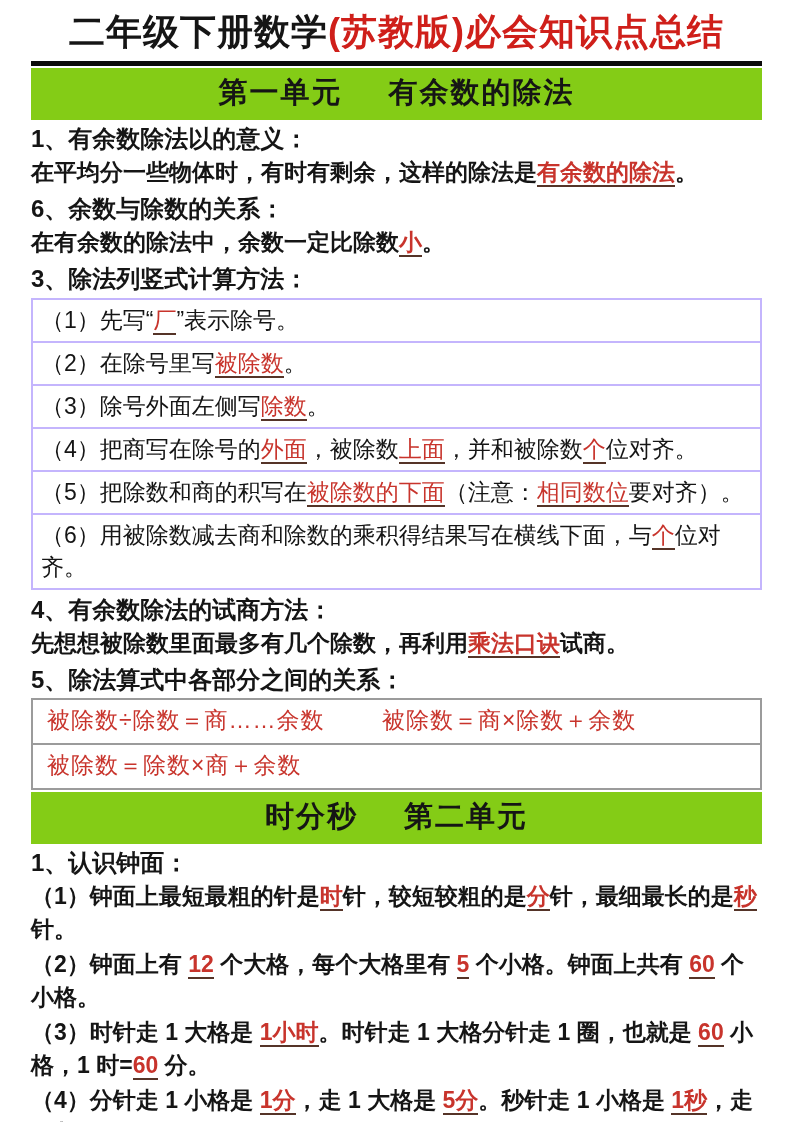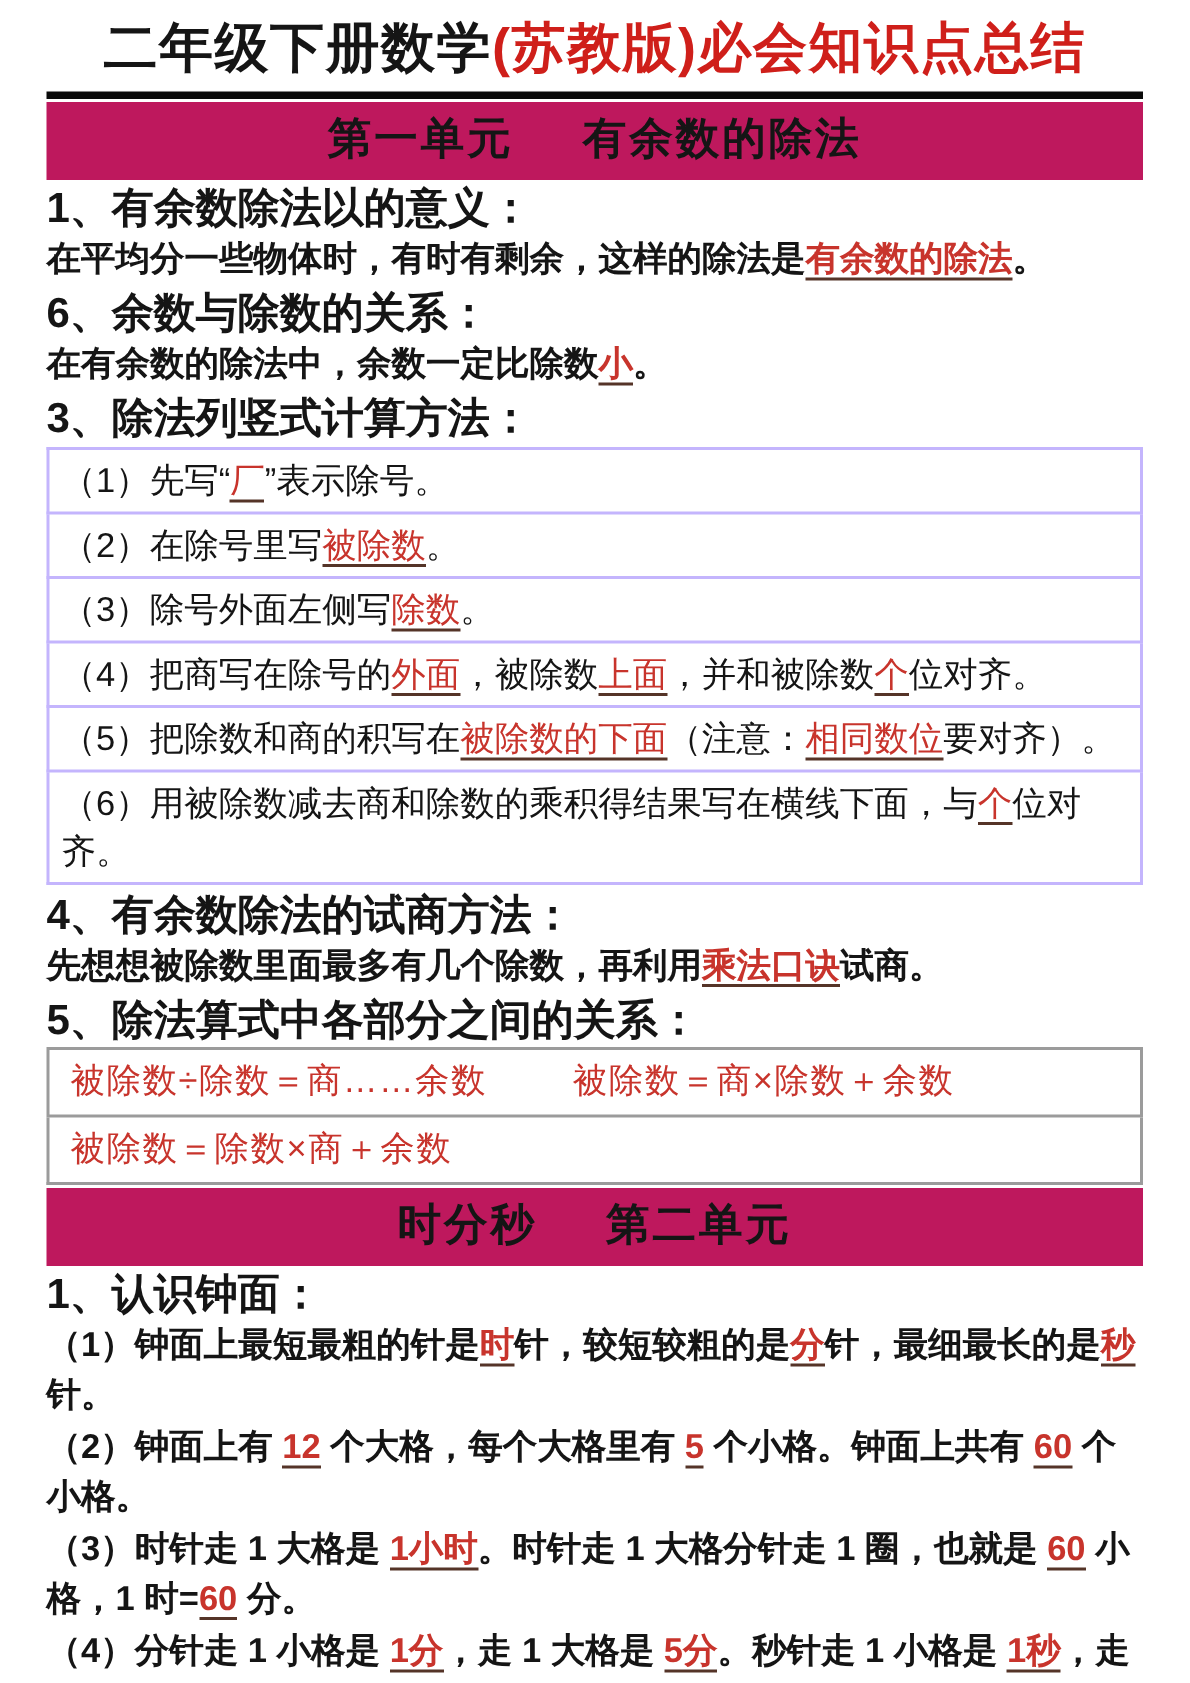--- a/index.html
+++ b/index.html
@@ -8,25 +8,25 @@
     width:793px; height:1122px; overflow:hidden;
     background:#ffffff; color:#151515;
     font-family:"Liberation Sans","DejaVu Sans",sans-serif;
     display:flex; flex-direction:column;
     padding:8px 31px 0 31px;
   }
   .title-row { text-align:center; font-weight:bold; font-size:36px; letter-spacing:1px; margin-top:0; white-space:nowrap; }
   .title-red { color:#cf1f1a; }
   .rule-double { height:4px; border-top:3px solid #0a0a0a; border-bottom:2px solid #0a0a0a; margin-top:4px; }
   .banner {
-    background:#be185d; margin-top:2px; padding:5px 0 7px 0;
+    background:#84cc16; margin-top:2px; padding:5px 0 7px 0;
     display:flex; justify-content:center; gap:46px;
     font-weight:bold; font-size:29px; letter-spacing:2px;
   }
-  .h { font-weight:bold; font-size:28px; line-height:30px; margin:4px 0 1px 0; }
+  .h { font-weight:bold; font-size:24px; line-height:30px; margin:4px 0 1px 0; }
   .p { font-size:23px; line-height:33px; margin:1px 0;font-weight:bold; }
   .seg-ru { color:#c8342c; border-bottom:2px solid #553428; padding-bottom:0px; }
   .steps-table { width:100%; border-collapse:collapse; margin:3px 0 1px 0; }
   .steps-table td { border:2px solid #c4b5fd; font-size:23px; line-height:32px; padding:4px 6px 5px 8px; }
   .formula-block { margin:2px 0 0 0; }
   .formula-row {
     border:2px solid #9b9b9b; display:flex; padding:5px 8px 7px 14px;
     font-size:23px; font-weight:normal; color:#c8342c; letter-spacing:1px;
   }
   .formula-row + .formula-row { border-top:none; }

